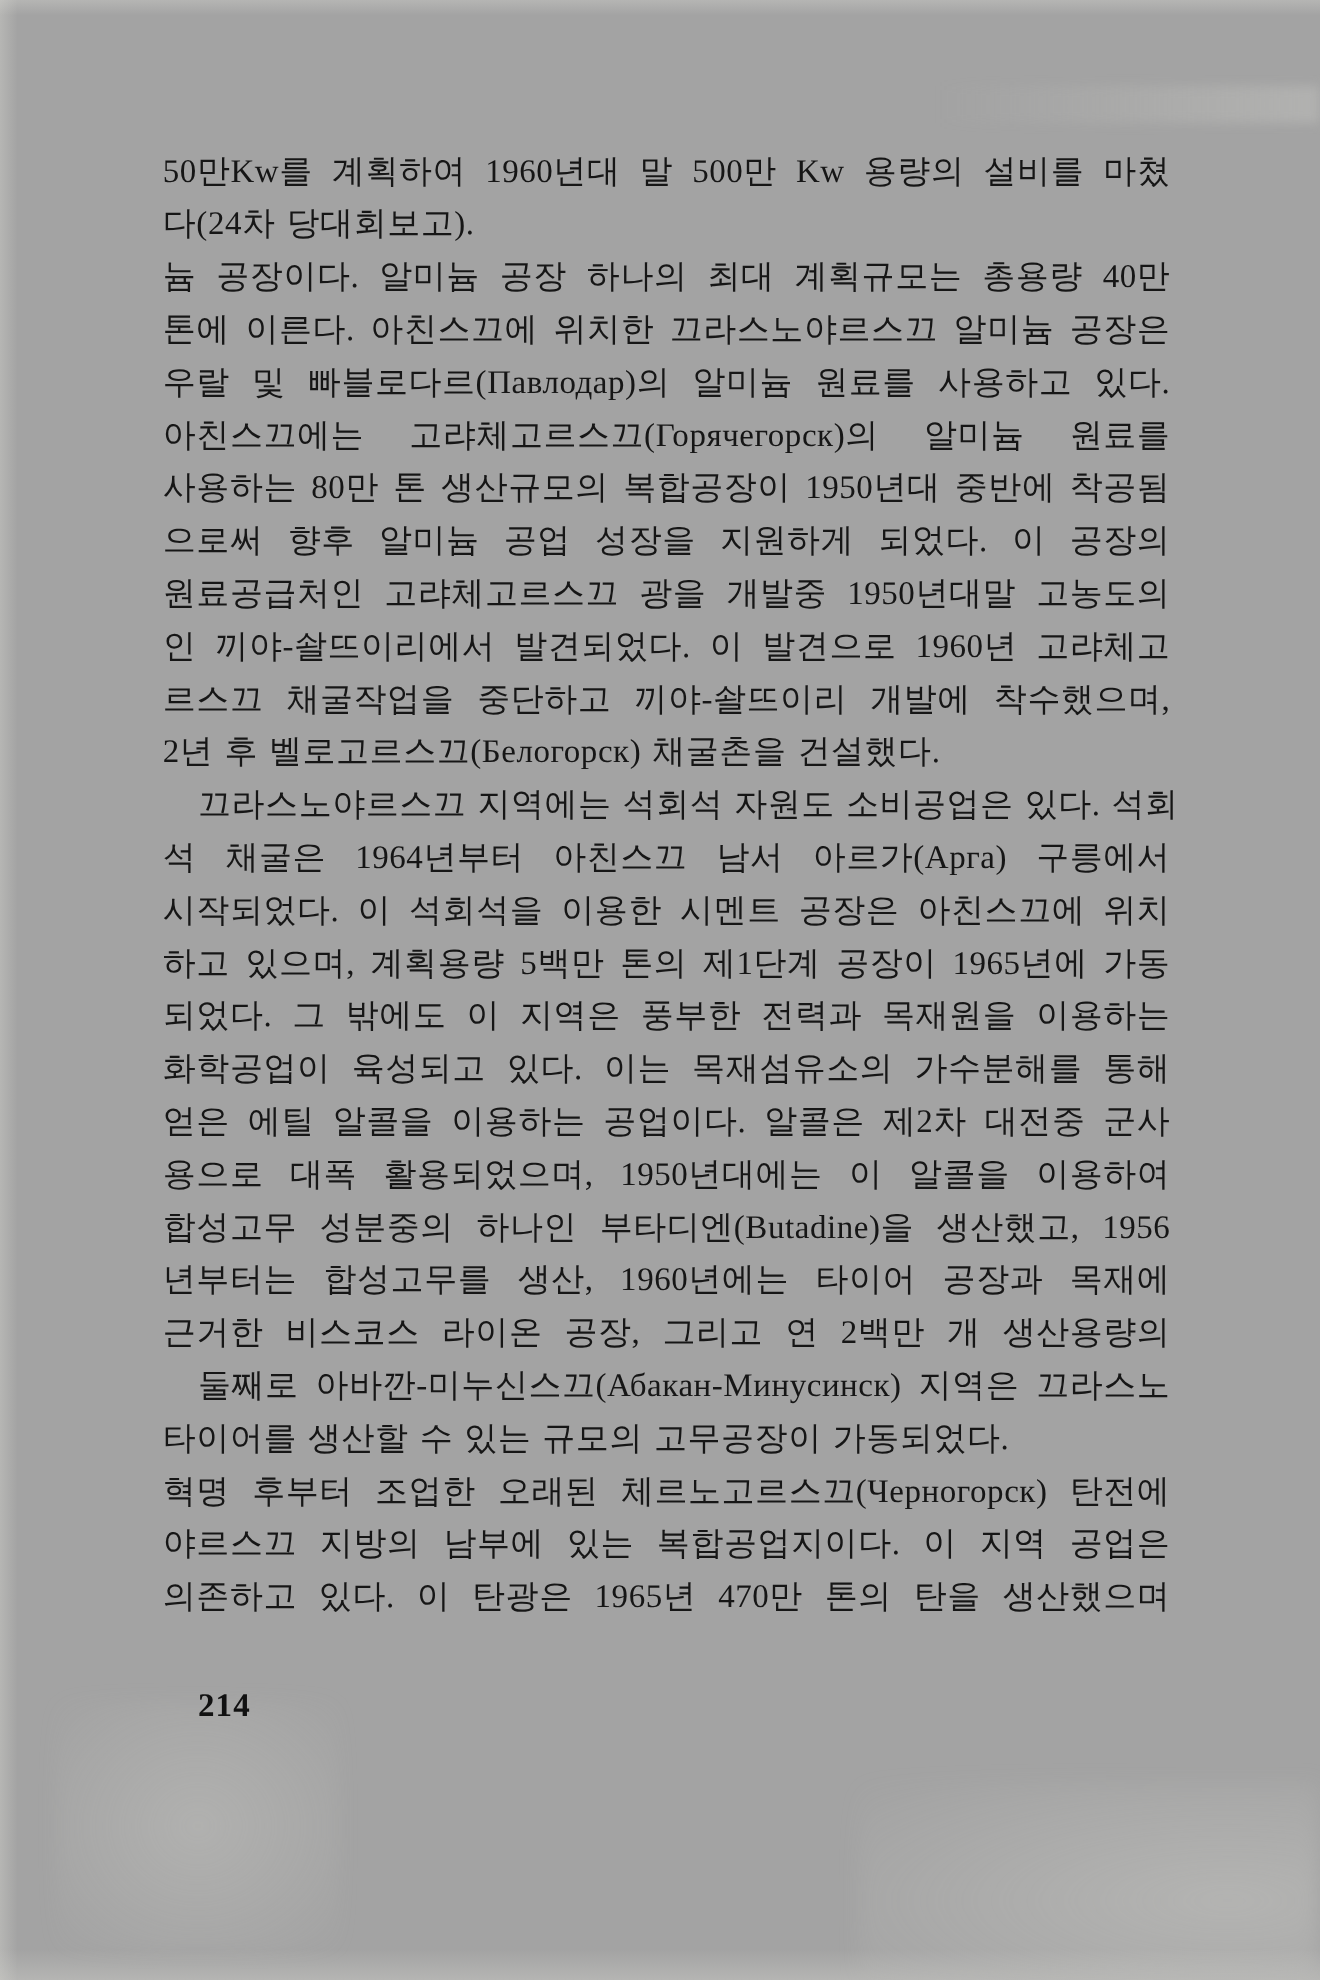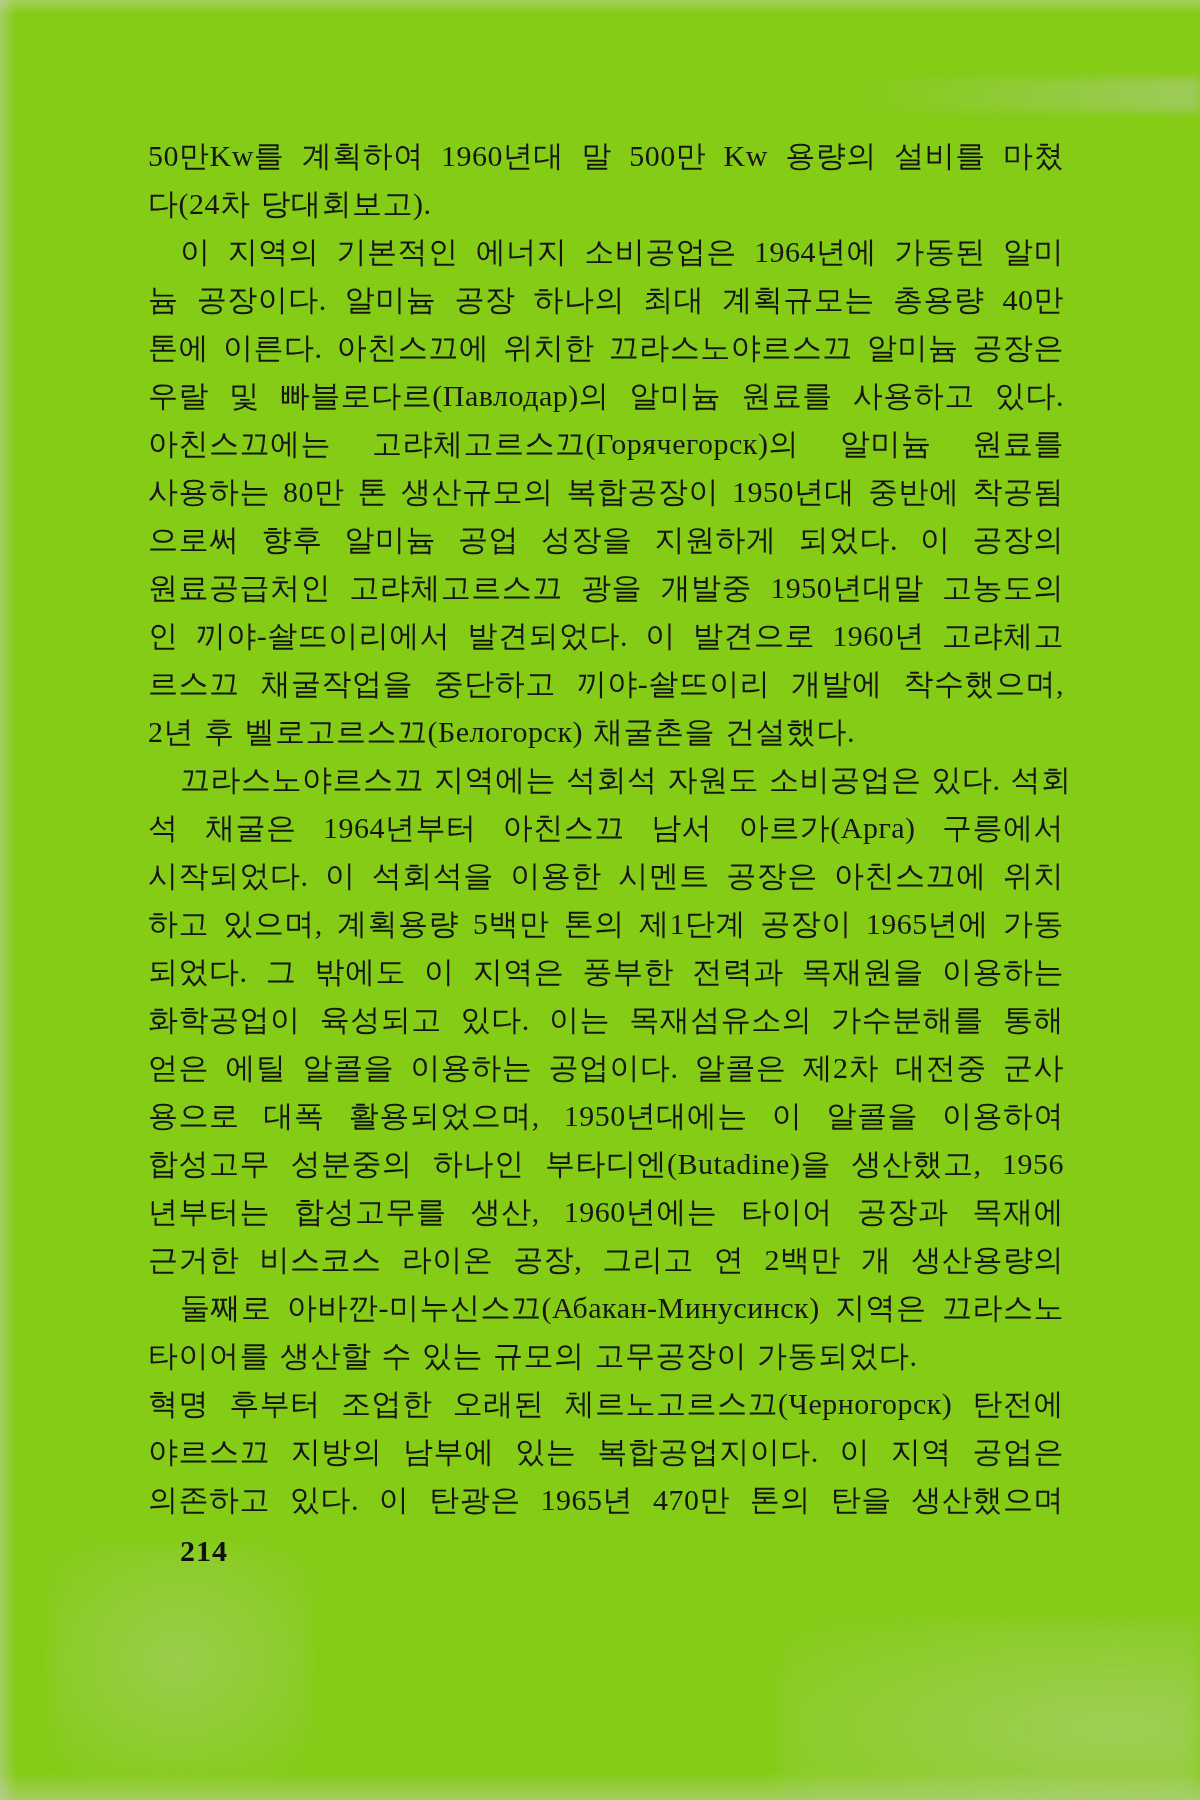--- a/index.html
+++ b/index.html
@@ -6,21 +6,21 @@
     margin: 0;
     padding: 0;
     width: 1200px;
     height: 1800px;
     background: #ffffff;
   }
   .page {
     position: relative;
     width: 1200px;
     height: 1800px;
-    background: #84cc16;
+    background: #a3a3a3;
     overflow: hidden;
     font-family: "Liberation Serif", "DejaVu Serif", serif;
   }
   
   .artifact { position: absolute; pointer-events: none; }
   .edge-left {
     left: 0; top: 0; width: 16px; height: 1800px;
     background: linear-gradient(to right, rgba(205,205,200,0.45), rgba(205,205,200,0));
   }
   .edge-top {
@@ -87,21 +87,20 @@
   <div class="artifact edge-left"></div>
   <div class="artifact edge-top"></div>
   <div class="artifact smudge-top-right"></div>
   <div class="artifact smudge-bottom-left"></div>
   <div class="artifact smudge-bottom-right"></div>
   <div class="artifact edge-bottom"></div>
 
   <div class="textblock" id="textblock">
       <div class="line">50만Kw를 계획하여 1960년대 말 500만 Kw 용량의 설비를 마쳤</div>
       <div class="line no-justify">다(24차 당대회보고).</div>
-      <div class="line indent">이 지역의 기본적인 에너지 소비공업은 1964년에 가동된 알미</div>
       <div class="line">늄 공장이다. 알미늄 공장 하나의 최대 계획규모는 총용량 40만</div>
       <div class="line">톤에 이른다. 아친스끄에 위치한 끄라스노야르스끄 알미늄 공장은</div>
       <div class="line">우랄 및 빠블로다르(Павлодар)의 알미늄 원료를 사용하고 있다.</div>
       <div class="line">아친스끄에는 고랴체고르스끄(Горячегорск)의 알미늄 원료를</div>
       <div class="line">사용하는 80만 톤 생산규모의 복합공장이 1950년대 중반에 착공됨</div>
       <div class="line">으로써 향후 알미늄 공업 성장을 지원하게 되었다. 이 공장의</div>
       <div class="line">원료공급처인 고랴체고르스끄 광을 개발중 1950년대말 고농도의</div>
       <div class="line">인 끼야-솰뜨이리에서 발견되었다. 이 발견으로 1960년 고랴체고</div>
       <div class="line">르스끄 채굴작업을 중단하고 끼야-솰뜨이리 개발에 착수했으며,</div>
       <div class="line no-justify">2년 후 벨로고르스끄(Белогорск) 채굴촌을 건설했다.</div>

